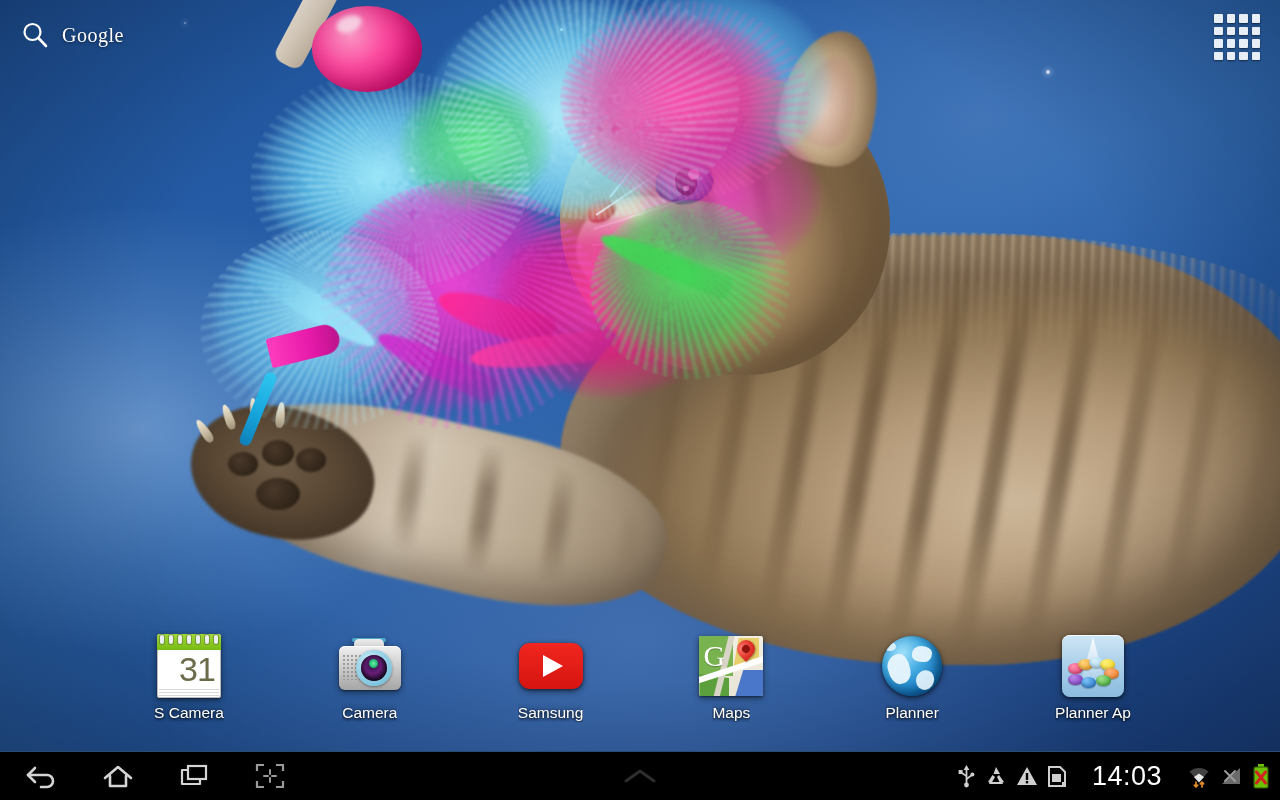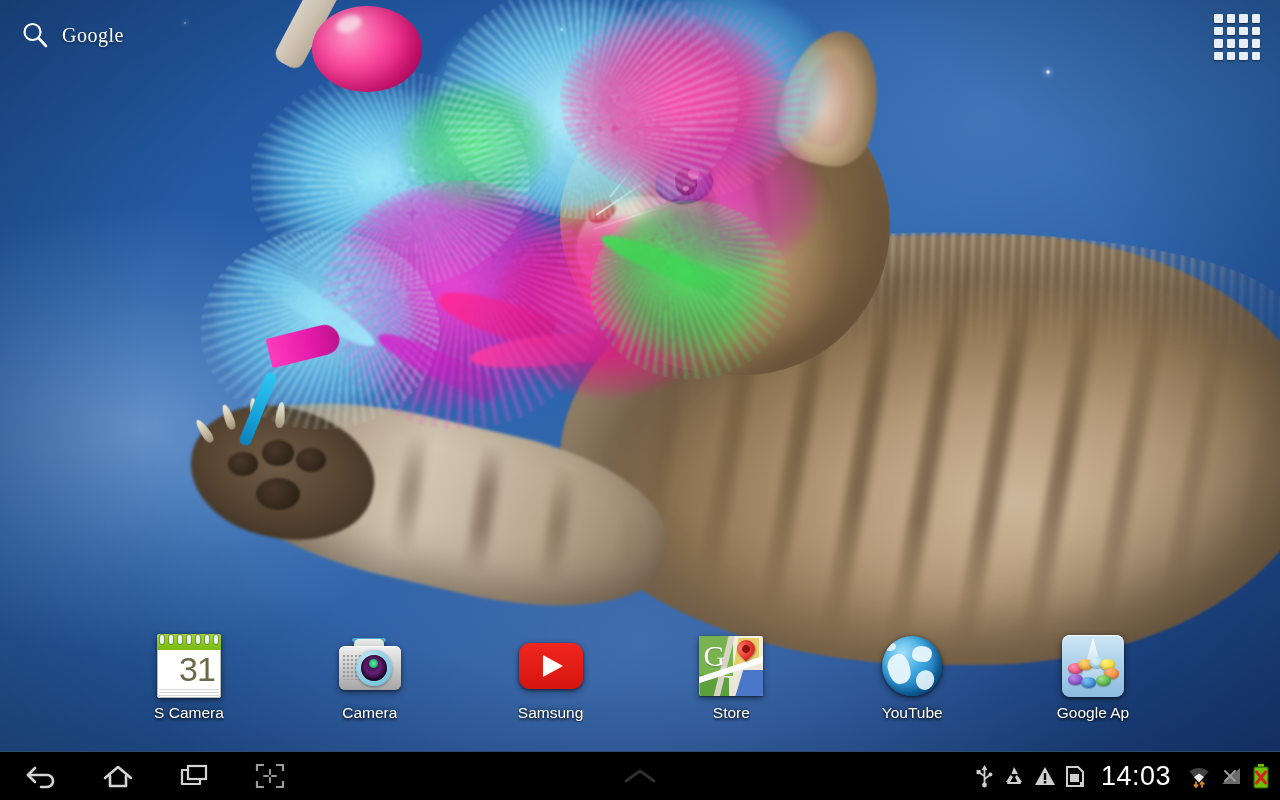--- a/index.html
+++ b/index.html
@@ -597,21 +597,21 @@
     height: 48px;
     display: flex;
     align-items: center;
     gap: 9px;
   }
   #clock {
     color: #ffffff;
     font-size: 27px;
     font-family: "Liberation Sans", sans-serif;
     letter-spacing: 0.5px;
-    margin: 0 7px;
+    margin: 0 16px;
   }
   .sicon { display:flex; align-items:center; }
 </style>
 </head>
 <body>
 
 <div id="screen">
 
   <div id="wallpaper">
 
@@ -821,50 +821,50 @@
           <div class="g1"></div>
           <div class="yel"></div>
           <div class="blue"></div>
           <div class="g2"></div>
           <div class="road2"></div>
           <div class="road1"></div>
           <div class="gletter">G</div>
           <div class="pin"></div>
         </div>
       </div>
-      <div class="label">Store</div>
+      <div class="label">Maps</div>
     </div>
 
     <div class="app">
       <div class="iconbox">
         <div class="ic-globe">
           <div class="c1"></div>
           <div class="c2"></div>
           <div class="c3"></div>
           <div class="c4"></div>
         </div>
       </div>
-      <div class="label">YouTube</div>
+      <div class="label">Planner</div>
     </div>
 
     <div class="app">
       <div class="iconbox">
         <div class="ic-sam">
           <div class="beam"></div>
           <div class="d d1"></div>
           <div class="d d2"></div>
           <div class="d d3"></div>
           <div class="d d4"></div>
           <div class="d d5"></div>
           <div class="d d6"></div>
           <div class="d d7"></div>
           <div class="d d8"></div>
         </div>
       </div>
-      <div class="label">Google Ap</div>
+      <div class="label">Planner Ap</div>
     </div>
 
   </div>
 
   <div id="sysbar">
 
     <div id="nav-left">
       <div class="navbtn">
         <svg width="34" height="28" viewBox="0 0 34 28">
           <path d="M10 6 L3 13 L10 20" fill="none" stroke="#d4d4d4" stroke-width="2.6" stroke-linecap="round" stroke-linejoin="round"></path>

